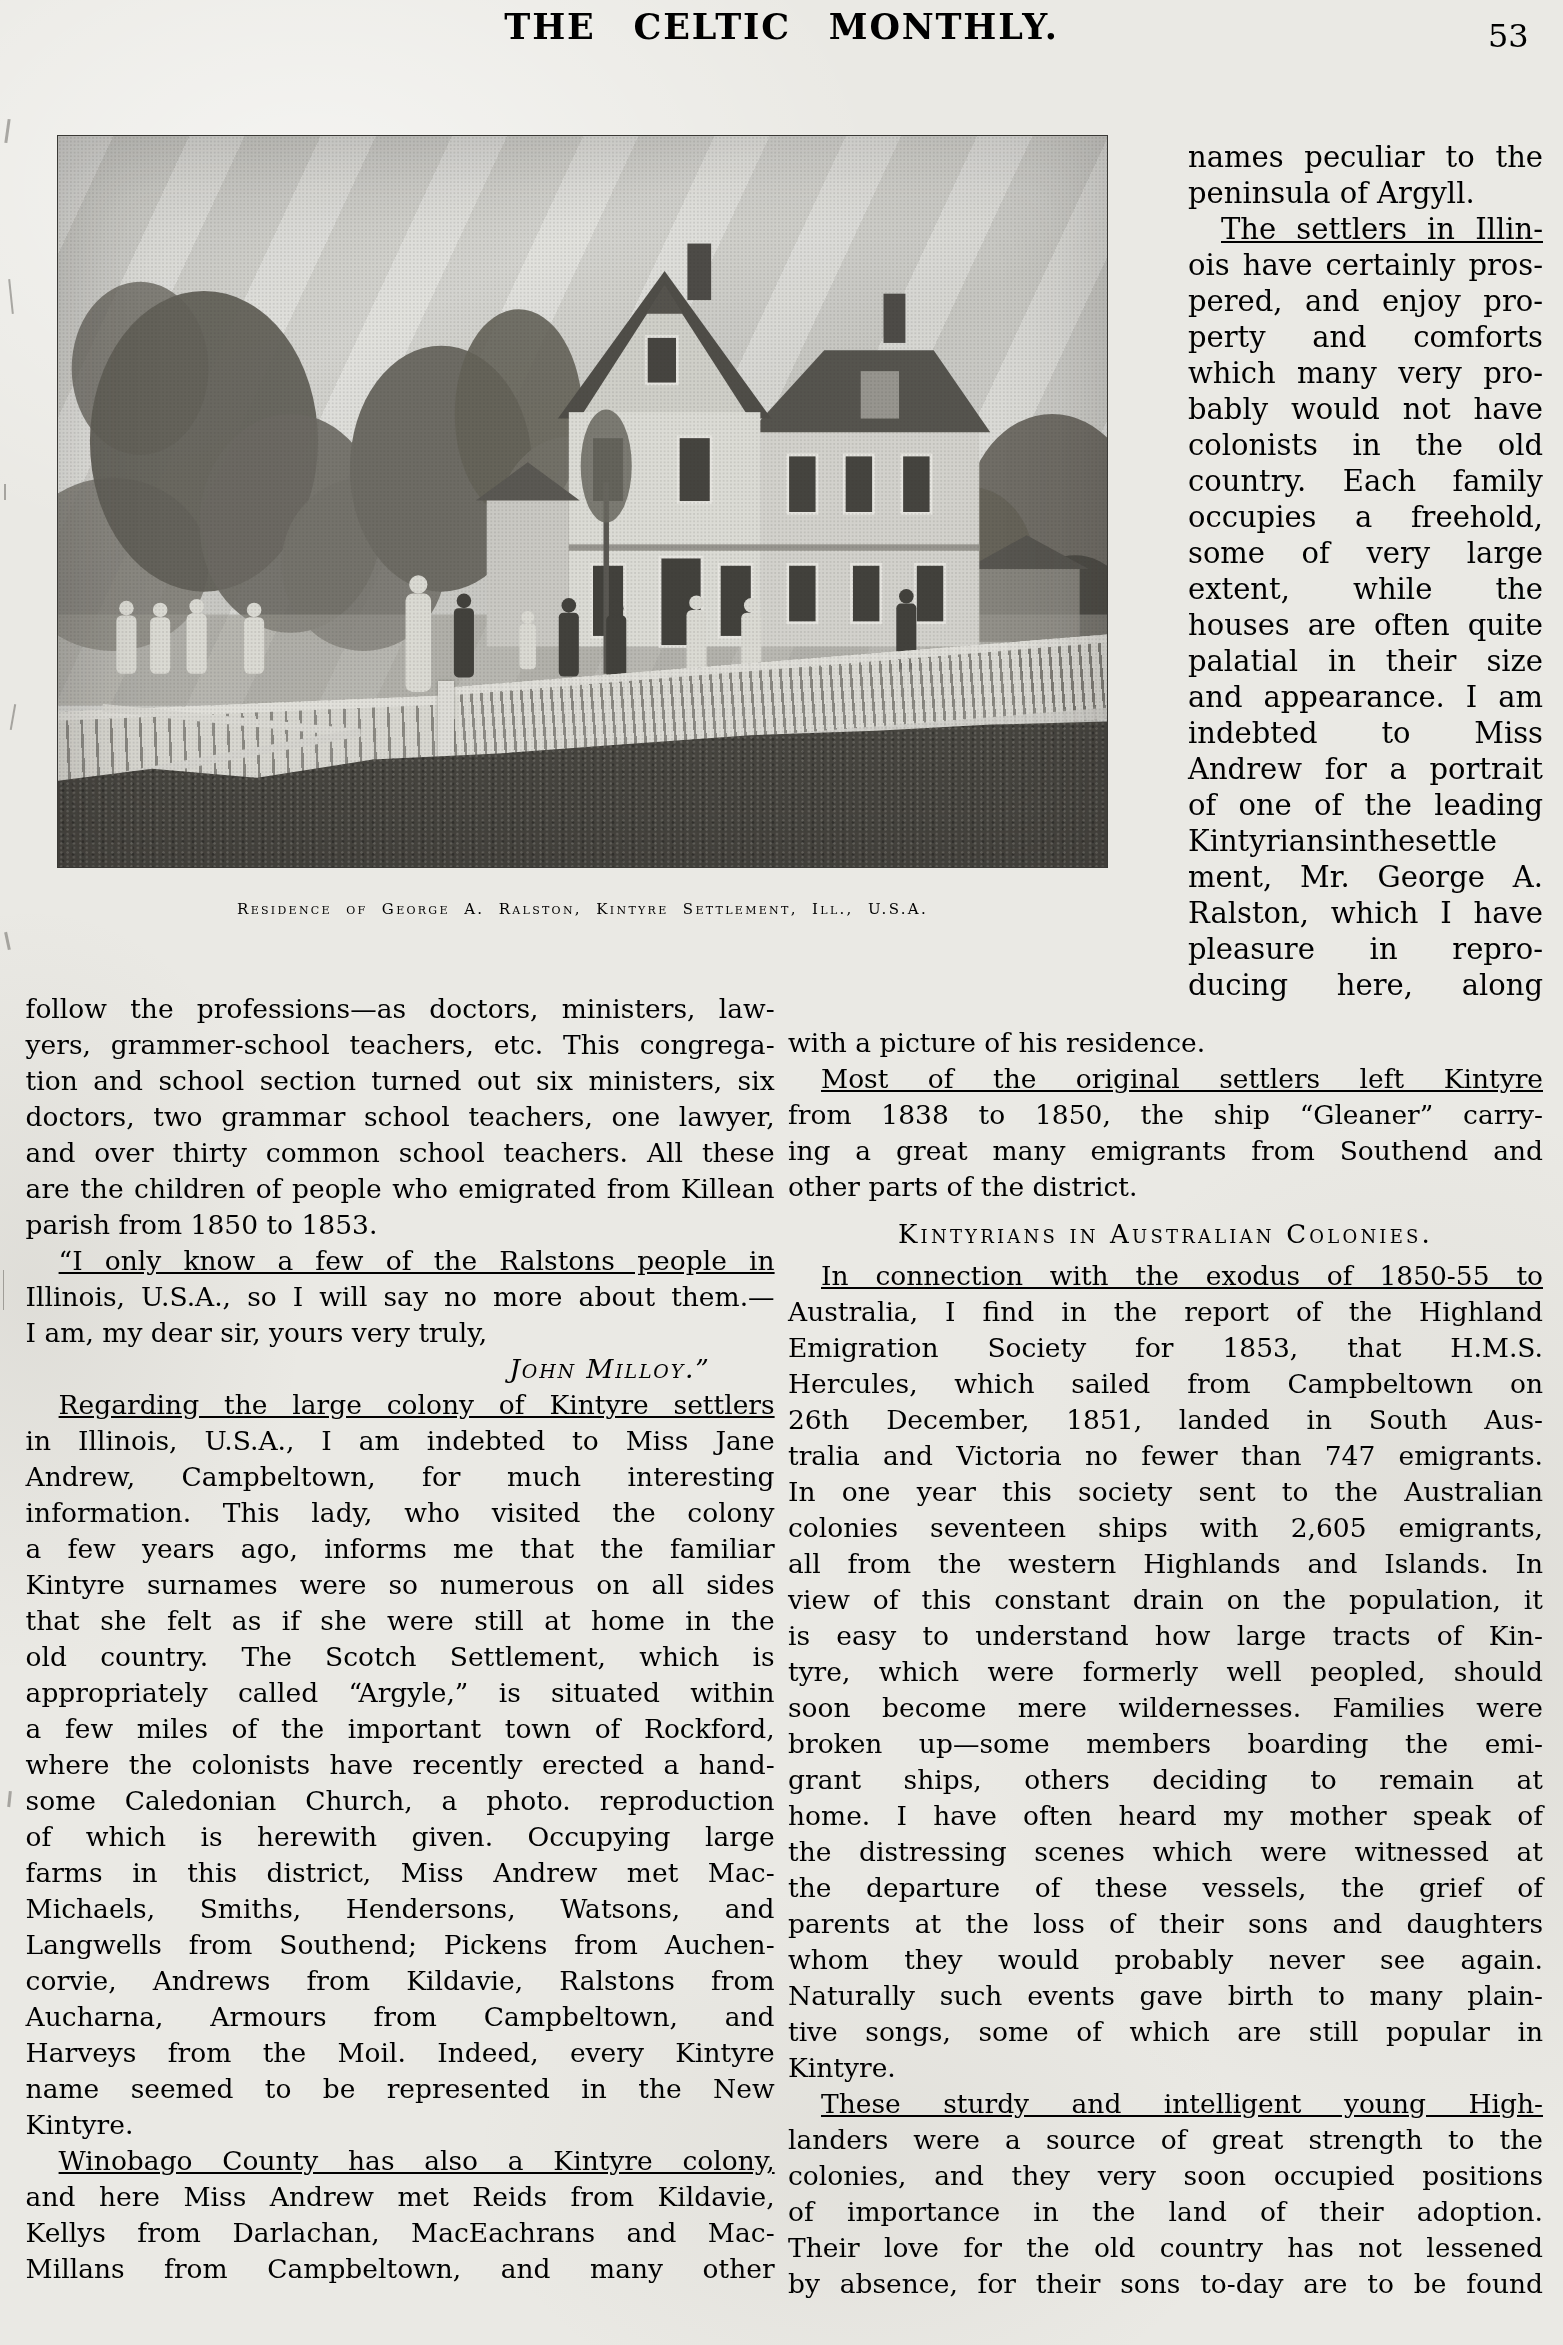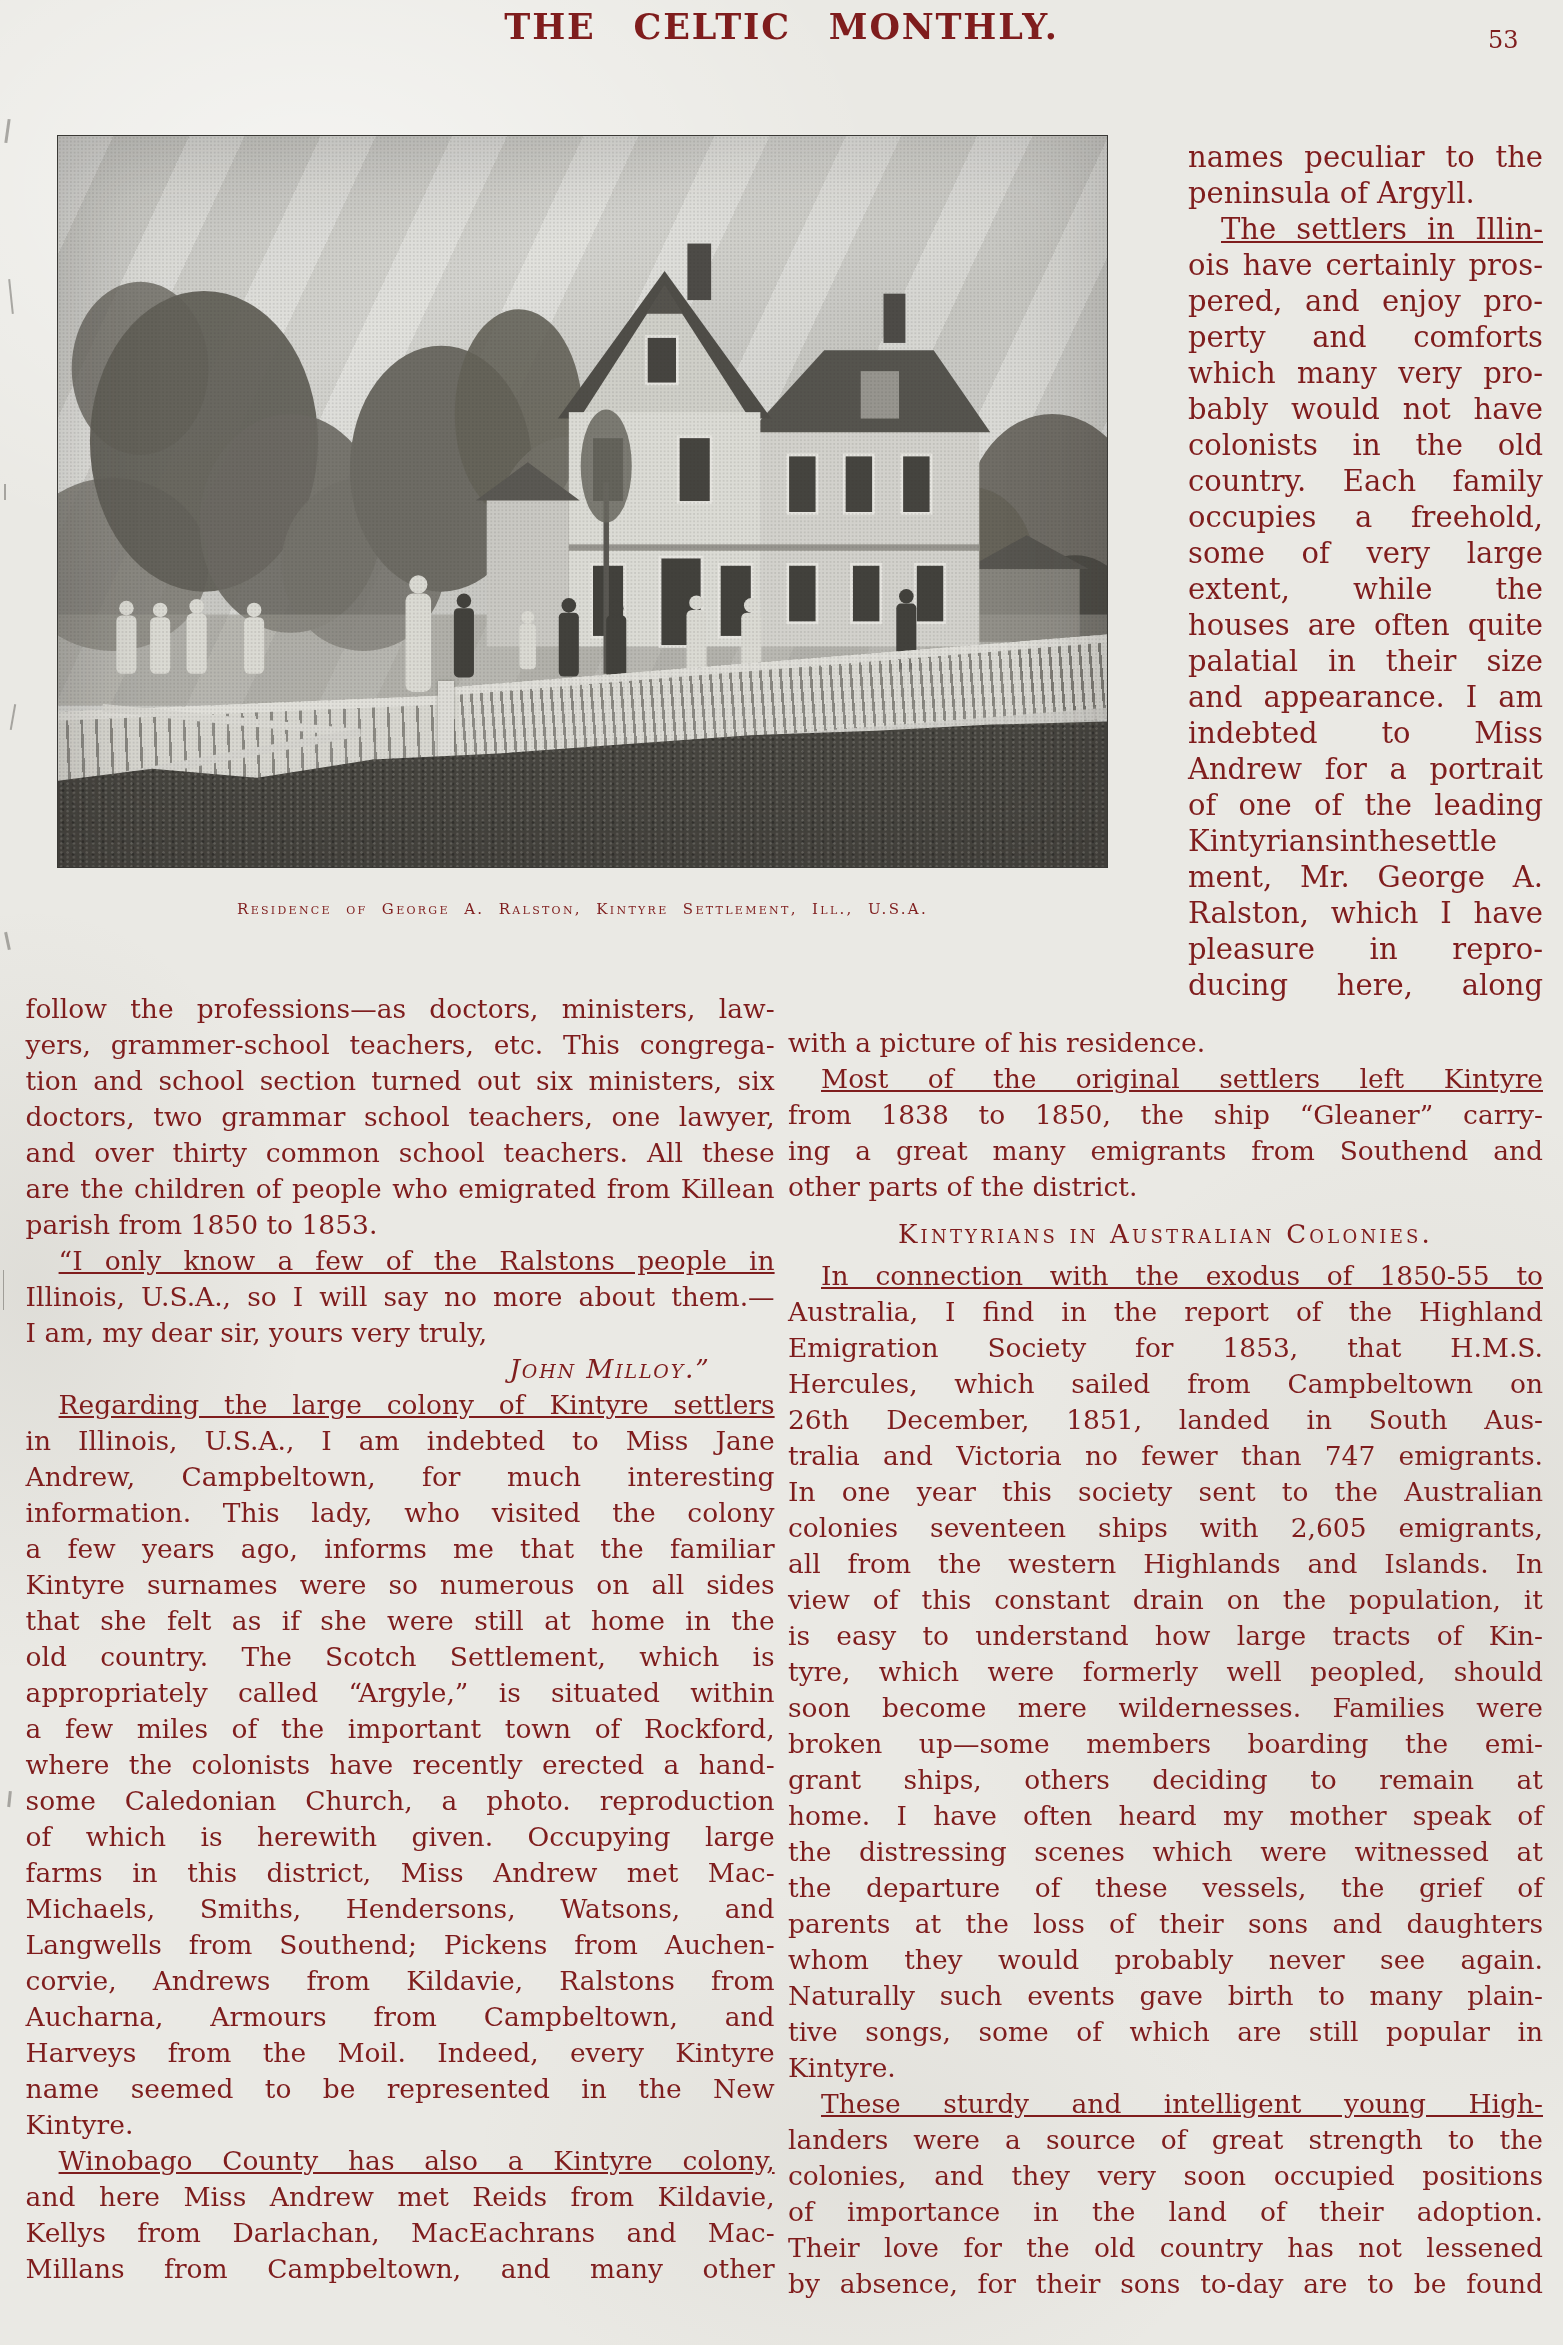--- a/index.html
+++ b/index.html
@@ -1,35 +1,35 @@
 <!DOCTYPE html>
 <html style="font-size:14.6px"><head>
 <meta charset="utf-8">
 <style>
   html,body{margin:0;padding:0;background:#cfcdc8;}
   .page{position:relative;width:1563px;height:2346px;background:#eae9e4;overflow:hidden;
-        font-family:"DejaVu Serif","Liberation Serif",serif;color:#7f1d1d;}
+        font-family:"DejaVu Serif","Liberation Serif",serif;color:#000000;}
   .texture{position:absolute;inset:0;pointer-events:none;
     background:
       radial-gradient(822px 548px at 20% 8%, rgba(255,255,255,0.50), rgba(255,255,255,0) 70%),
       radial-gradient(731px 822px at 92% 70%, rgba(140,136,126,0.13), rgba(140,136,126,0) 65%),
       radial-gradient(640px 457px at 55% 92%, rgba(150,146,136,0.10), rgba(150,146,136,0) 60%),
       radial-gradient(457px 640px at 2% 55%, rgba(130,126,116,0.11), rgba(130,126,116,0) 60%);}
   .edge-marks span{position:absolute;background:rgba(55,52,47,0.38);}
   .edge-marks span:nth-child(1){left:5.5px;top:119px;width:2.7px;height:24px;transform:rotate(8deg);}
   .edge-marks span:nth-child(2){left:10px;top:279px;width:1.8px;height:35px;transform:rotate(-6deg);}
   .edge-marks span:nth-child(3){left:3.7px;top:484px;width:2.7px;height:16.4px;}
   .edge-marks span:nth-child(4){left:12px;top:704px;width:1.8px;height:25.6px;transform:rotate(10deg);}
   .edge-marks span:nth-child(5){left:6.4px;top:932px;width:2.7px;height:18.3px;transform:rotate(-12deg);}
   .edge-marks span:nth-child(6){left:2.7px;top:1270px;width:1.8px;height:40px;}
   .edge-marks span:nth-child(7){left:8.2px;top:1791px;width:2.7px;height:16.4px;transform:rotate(6deg);}
 
   .running-title{position:absolute;left:0;top:5.5px;width:1563px;text-align:center;
     font-size:35px;font-weight:bold;letter-spacing:1.8px;word-spacing:24px;}
-  .page-number{position:absolute;left:1488px;top:26px;font-size:24px;}
+  .page-number{position:absolute;left:1488px;top:17px;font-size:32px;}
 
   
   .photo-block{margin:0;}
   .photo{position:absolute;left:57px;top:135px;width:1051px;height:733px;box-sizing:border-box;
     border:1.8px solid rgba(32,31,27,0.85);overflow:hidden;
     background:linear-gradient(155deg,#c3c3bf 0%,#d9d9d5 28%,#c9c9c5 48%,#d3d3cf 68%,#c6c6c2 100%);}
   .sky-streaks{position:absolute;inset:0;
     background:repeating-linear-gradient(115deg, rgba(255,255,255,0.20) 0 50px, rgba(90,88,82,0.06) 50px 119px);}
   .scene{position:absolute;inset:0;width:100%;height:100%;}
   .fence-a{position:absolute;left:-5.5px;top:559px;width:404px;height:88px;

